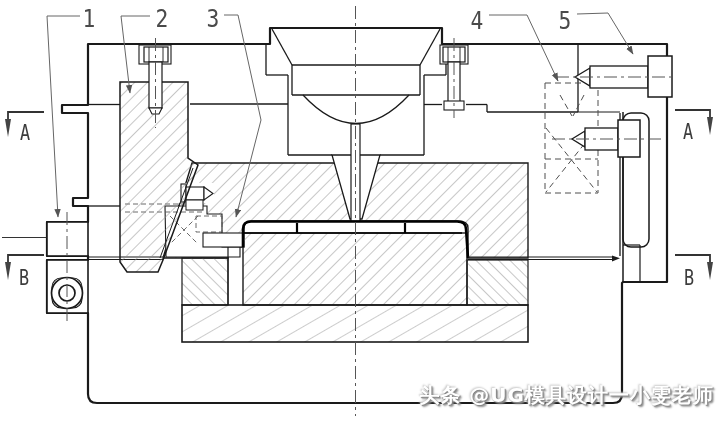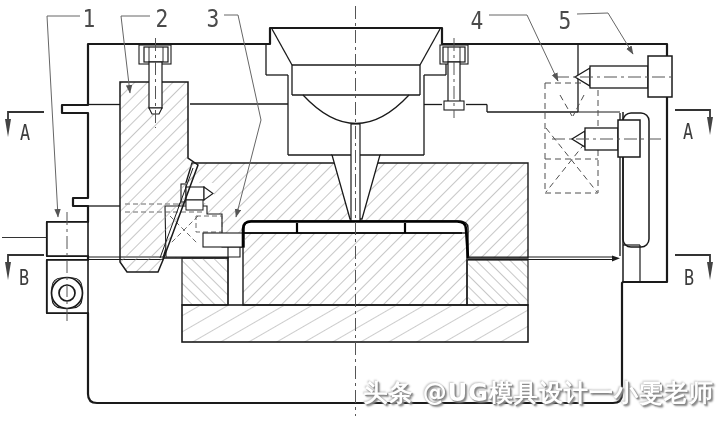--- a/index.html
+++ b/index.html
@@ -3,21 +3,21 @@
 <meta charset="utf-8">
 <style>
   html,body{margin:0;padding:0;background:#ffffff;}
   .stage{position:relative;width:720px;height:421px;background:#fff;overflow:hidden;
          font-family:"Liberation Sans",sans-serif;}
   svg{position:absolute;left:0;top:0;}
   .callout-num{font-family:"DejaVu Sans Mono",monospace;font-size:25px;fill:#4a4a4a;}
   .section-letter{font-family:"DejaVu Sans Mono",monospace;font-size:21px;fill:#3c3c3c;}
   .watermark{position:absolute;right:6px;bottom:12px;z-index:5;
              font-family:"DejaVu Sans",sans-serif;font-weight:bold;
-             font-size:24px;letter-spacing:1px;color:#ffffff;
+             font-size:20px;letter-spacing:1px;color:#ffffff;
              text-shadow:2px 2px 2px #8a8a8a,1px 1px 1px #777777,-1px -1px 2px #c8c8c8;}
 </style>
 </head>
 <body>
 
 <div class="stage">
 <svg width="720" height="421" viewBox="0 0 720 421">
   <defs>
     <pattern id="hf" width="9" height="9" patternUnits="userSpaceOnUse" patternTransform="rotate(45)">
       <line x1="0" y1="0" x2="0" y2="9" stroke="#8f8f8f" stroke-width="1"></line>

